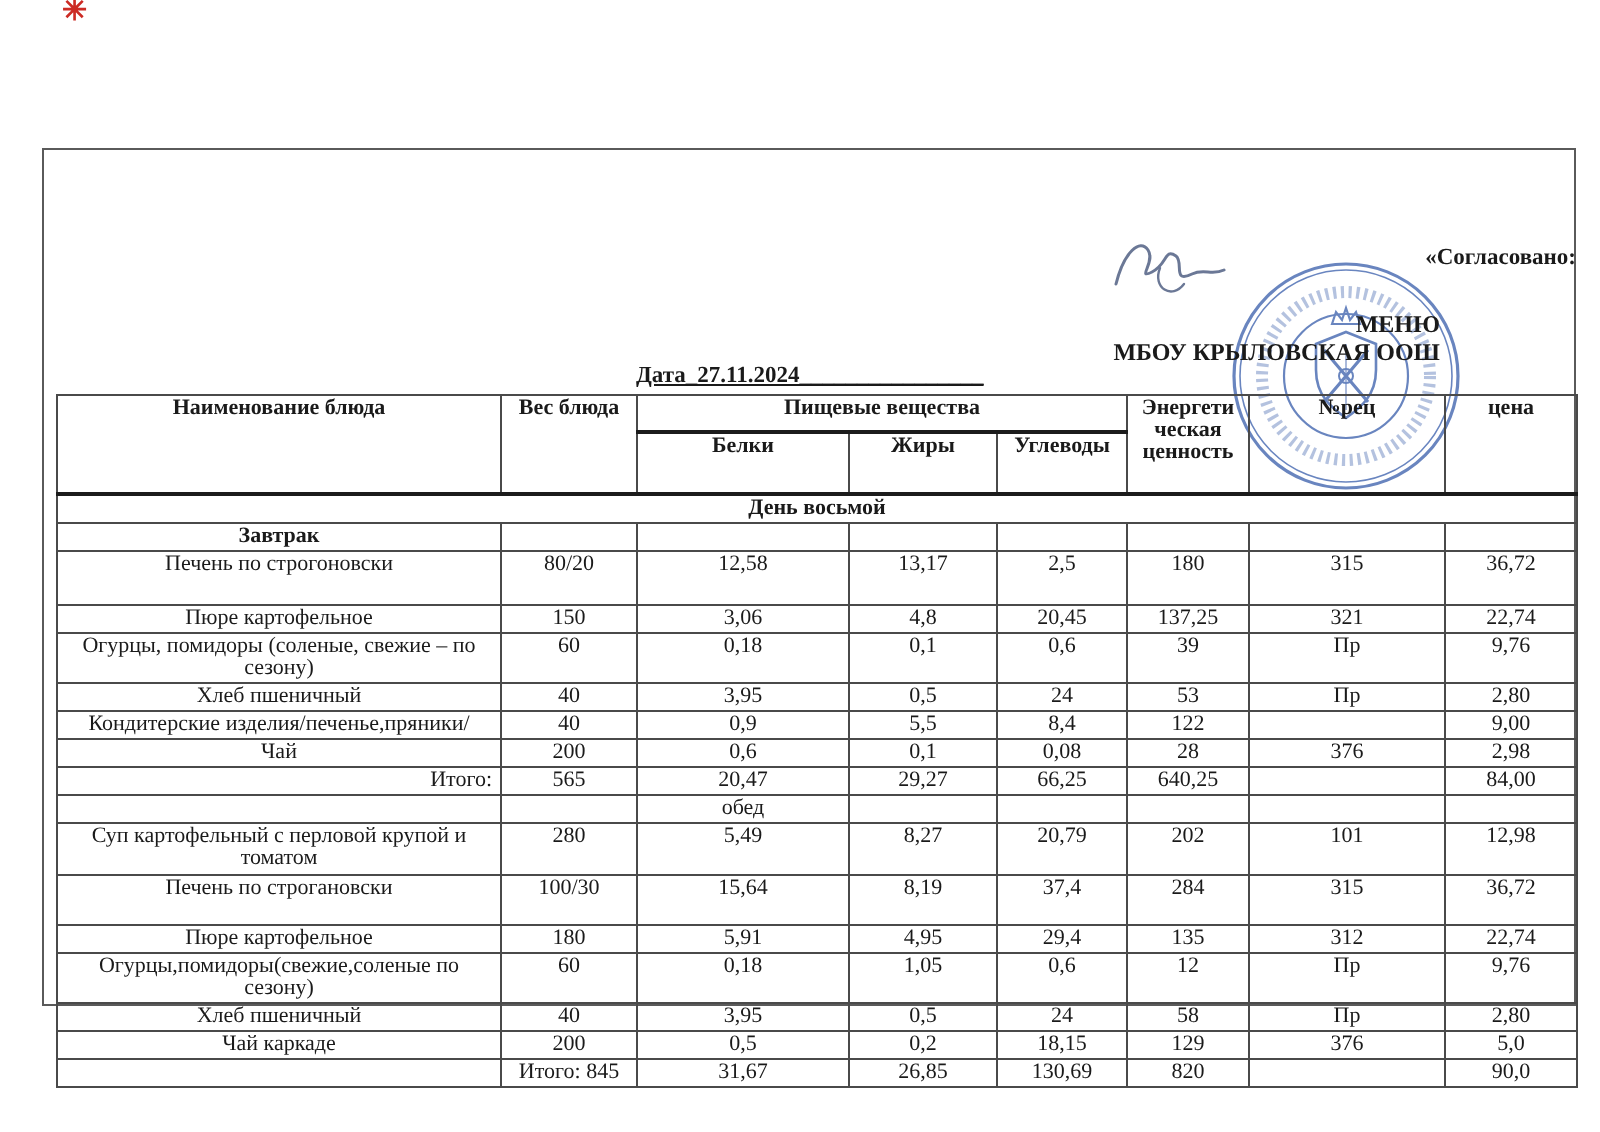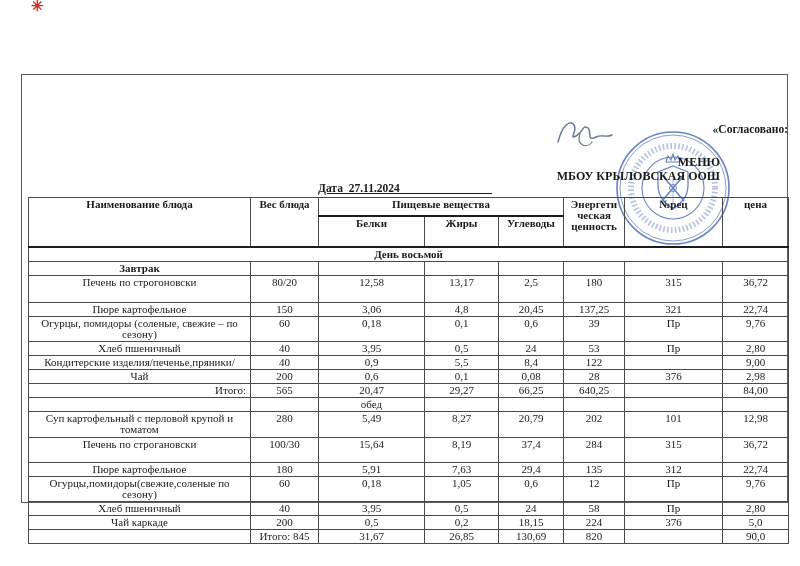--- a/index.html
+++ b/index.html
@@ -241,21 +241,21 @@
         <td>8,19</td>
         <td>37,4</td>
         <td>284</td>
         <td>315</td>
         <td>36,72</td>
       </tr>
       <tr>
         <td>Пюре картофельное</td>
         <td>180</td>
         <td>5,91</td>
-        <td>7,63</td>
+        <td>4,95</td>
         <td>29,4</td>
         <td>135</td>
         <td>312</td>
         <td>22,74</td>
       </tr>
       <tr>
         <td>Огурцы,помидоры(свежие,соленые по сезону)</td>
         <td>60</td>
         <td>0,18</td>
         <td>1,05</td>
@@ -273,21 +273,21 @@
         <td>58</td>
         <td>Пр</td>
         <td>2,80</td>
       </tr>
       <tr>
         <td>Чай каркаде</td>
         <td>200</td>
         <td>0,5</td>
         <td>0,2</td>
         <td>18,15</td>
-        <td>224</td>
+        <td>129</td>
         <td>376</td>
         <td>5,0</td>
       </tr>
       <tr>
         <td></td>
         <td>Итого: 845</td>
         <td>31,67</td>
         <td>26,85</td>
         <td>130,69</td>
         <td>820</td>

